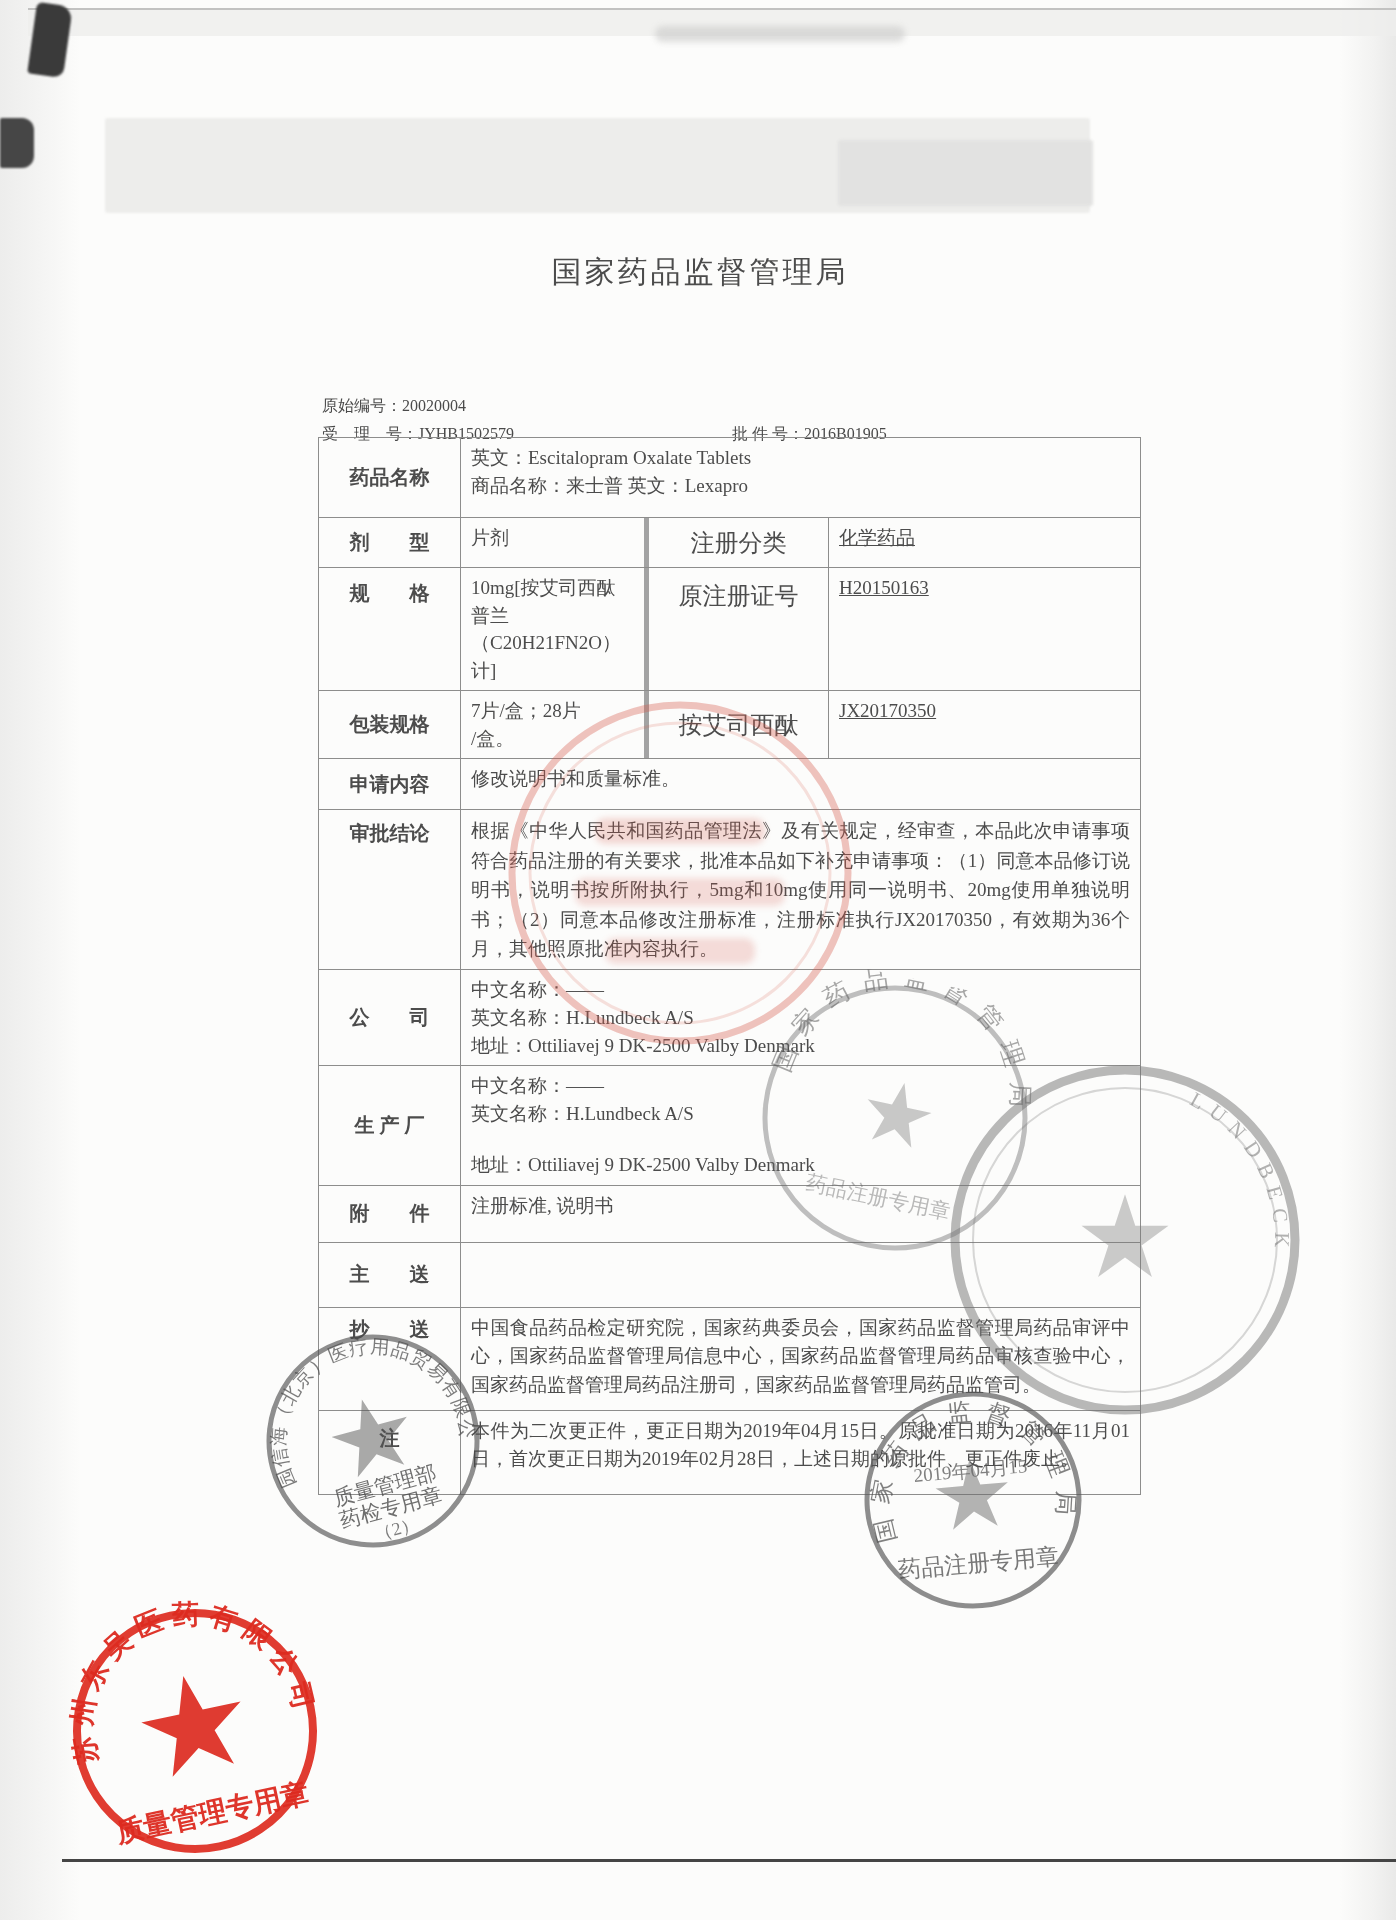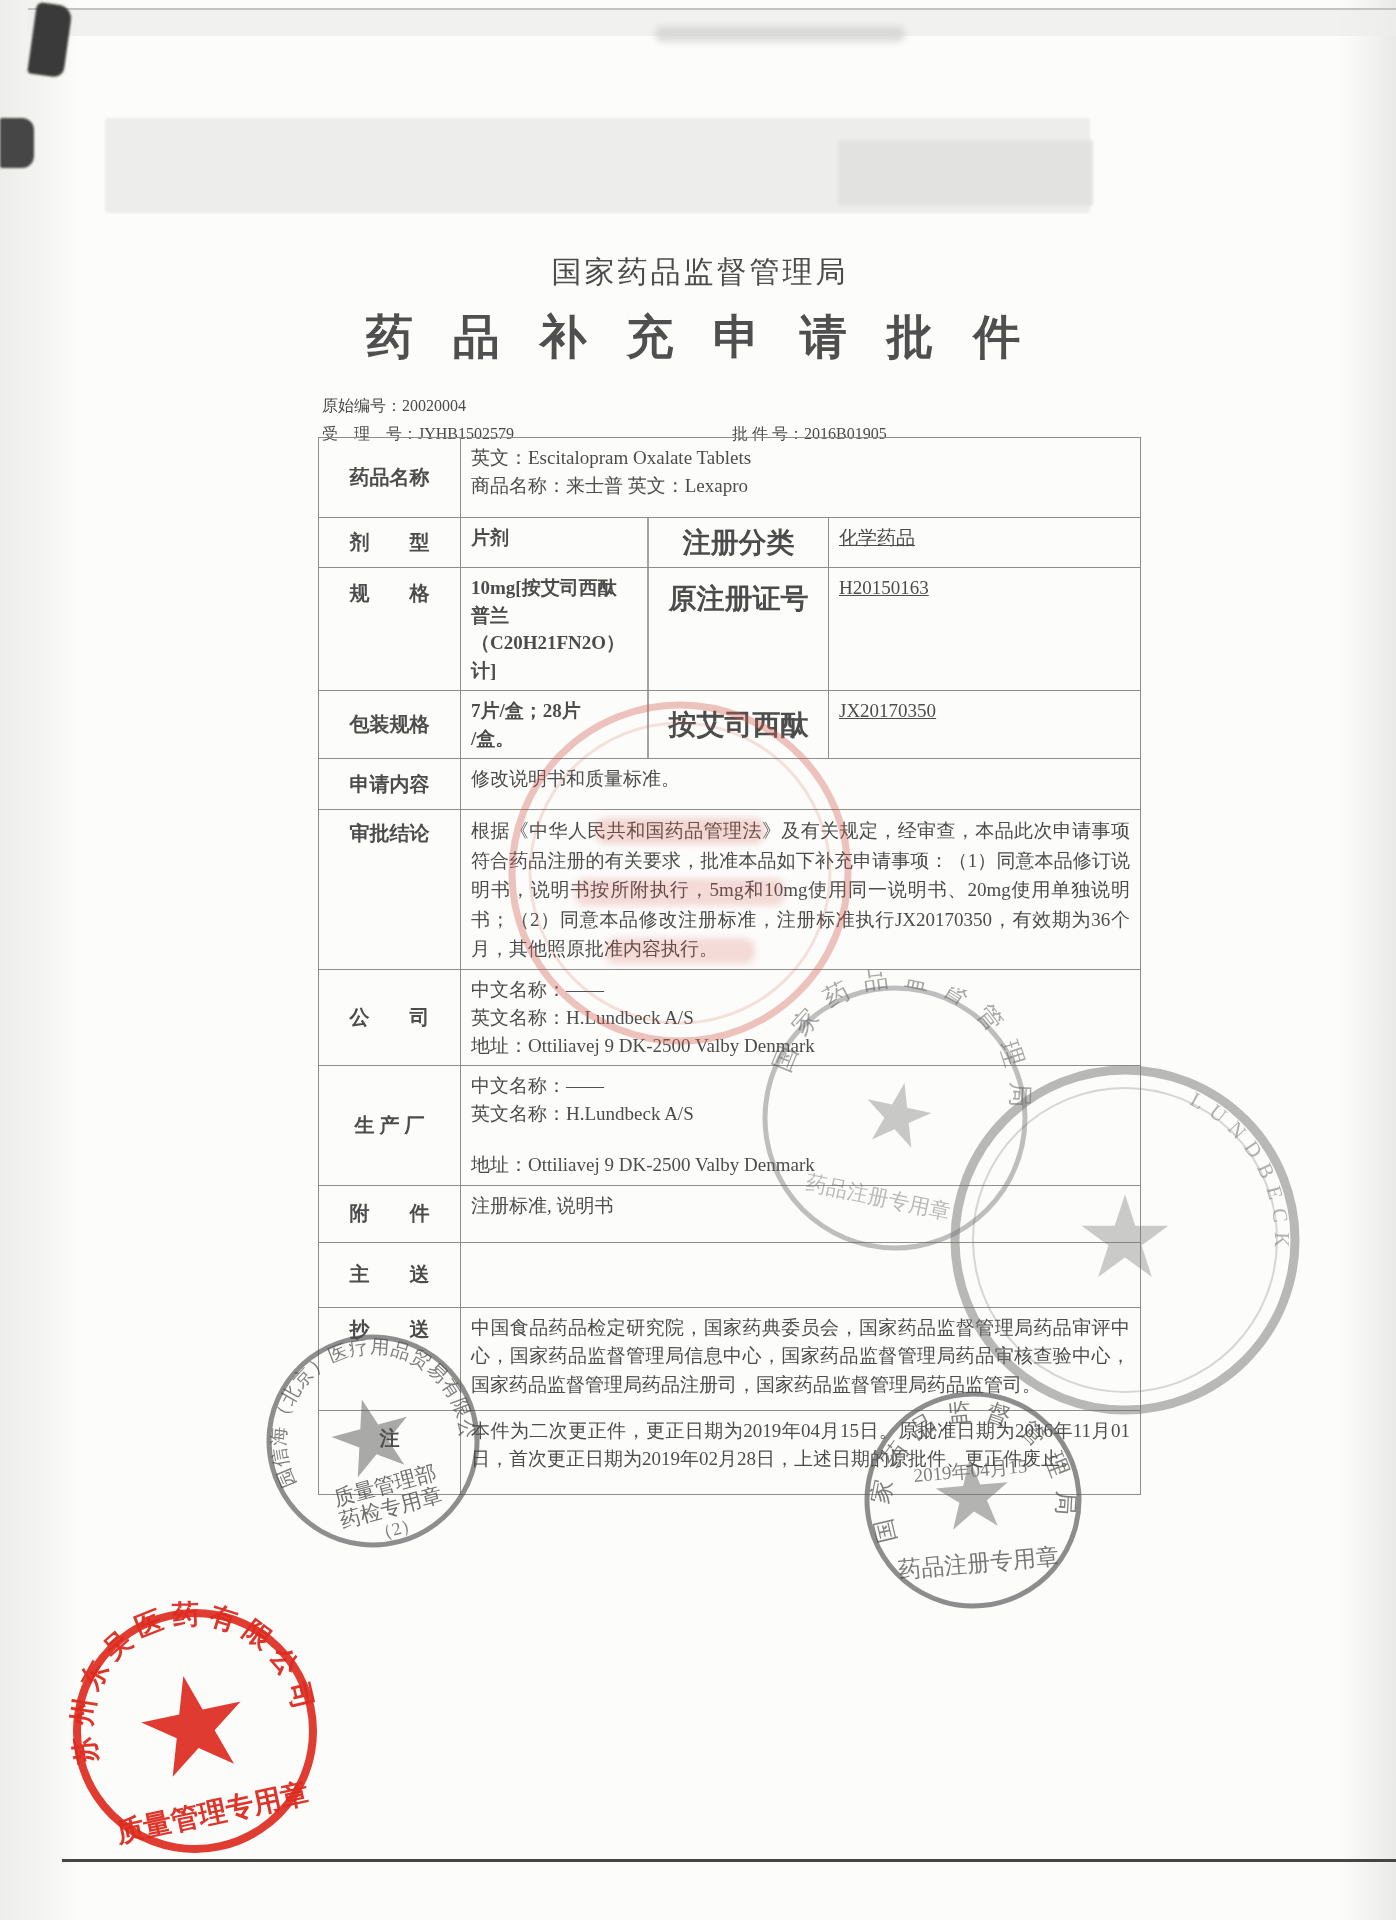--- a/index.html
+++ b/index.html
@@ -38,23 +38,23 @@
   .meta-approval{position:absolute;left:382px;top:0;margin-left:28px;}
   
   .doc-table{position:absolute;left:318px;top:437px;width:823px;
     border:1px solid #8d8d8c;box-sizing:border-box;font-size:19px;color:#4c4c4c;}
   .trow{display:flex;border-top:1px solid #8d8d8c;box-sizing:border-box;}
   .trow:first-child{border-top:none;}
   .tlabel{flex:0 0 142px;display:flex;align-items:center;justify-content:center;
     text-align:center;border-right:1px solid #8d8d8c;box-sizing:border-box;
     font-size:20px;padding:4px 6px;font-weight:bold;}
   .tcell{flex:1 1 auto;padding:6px 10px;box-sizing:border-box;line-height:1.45;}
-  .tcell2{flex:0 0 188px;border-right:2px solid #a3a3a3;font-weight:bold;}
+  .tcell2{flex:0 0 188px;border-right:5px solid #a3a3a3;}
   .tlabel2{flex:0 0 180px;display:flex;align-items:center;justify-content:center;
-    border-right:1px solid #8d8d8c;box-sizing:border-box;font-size:28px;padding:4px 6px;font-weight:bold;}
+    border-right:1px solid #8d8d8c;box-sizing:border-box;font-size:24px;padding:4px 6px;}
   .tcell-last{flex:1 1 auto;text-decoration:underline;}
   .cell-line{display:block;}
   .just{text-align:justify;}
   .gap-top{margin-top:24px;}
   
   .stamp{position:absolute;pointer-events:none;}
   svg text{font-family:"Liberation Serif","DejaVu Serif",serif;}
 </style>
 </head>
 <body>
@@ -66,21 +66,20 @@
   <div class="top-hairline"></div>
   <div class="top-band"></div>
   <div class="top-grayblock"></div>
   <div class="top-grayblock2"></div>
   <div class="mark-a"></div>
   <div class="mark-b"></div>
   <div class="wm-blob"></div>
   <div class="bottom-line"></div>
 
   <div class="agency">国家药品监督管理局</div>
-  <div class="doc-title">药 品 补 充 申 请 批 件</div>
 
   <div class="meta">
     <div class="meta-line">
       <span>原始编号：</span><span>20020004</span>
     </div>
     <div class="meta-line">
       <span>受　理　号：</span><span>JYHB1502579</span>
       <span class="meta-approval">
         <span>批 件 号：</span><span>2016B01905</span>
       </span>

